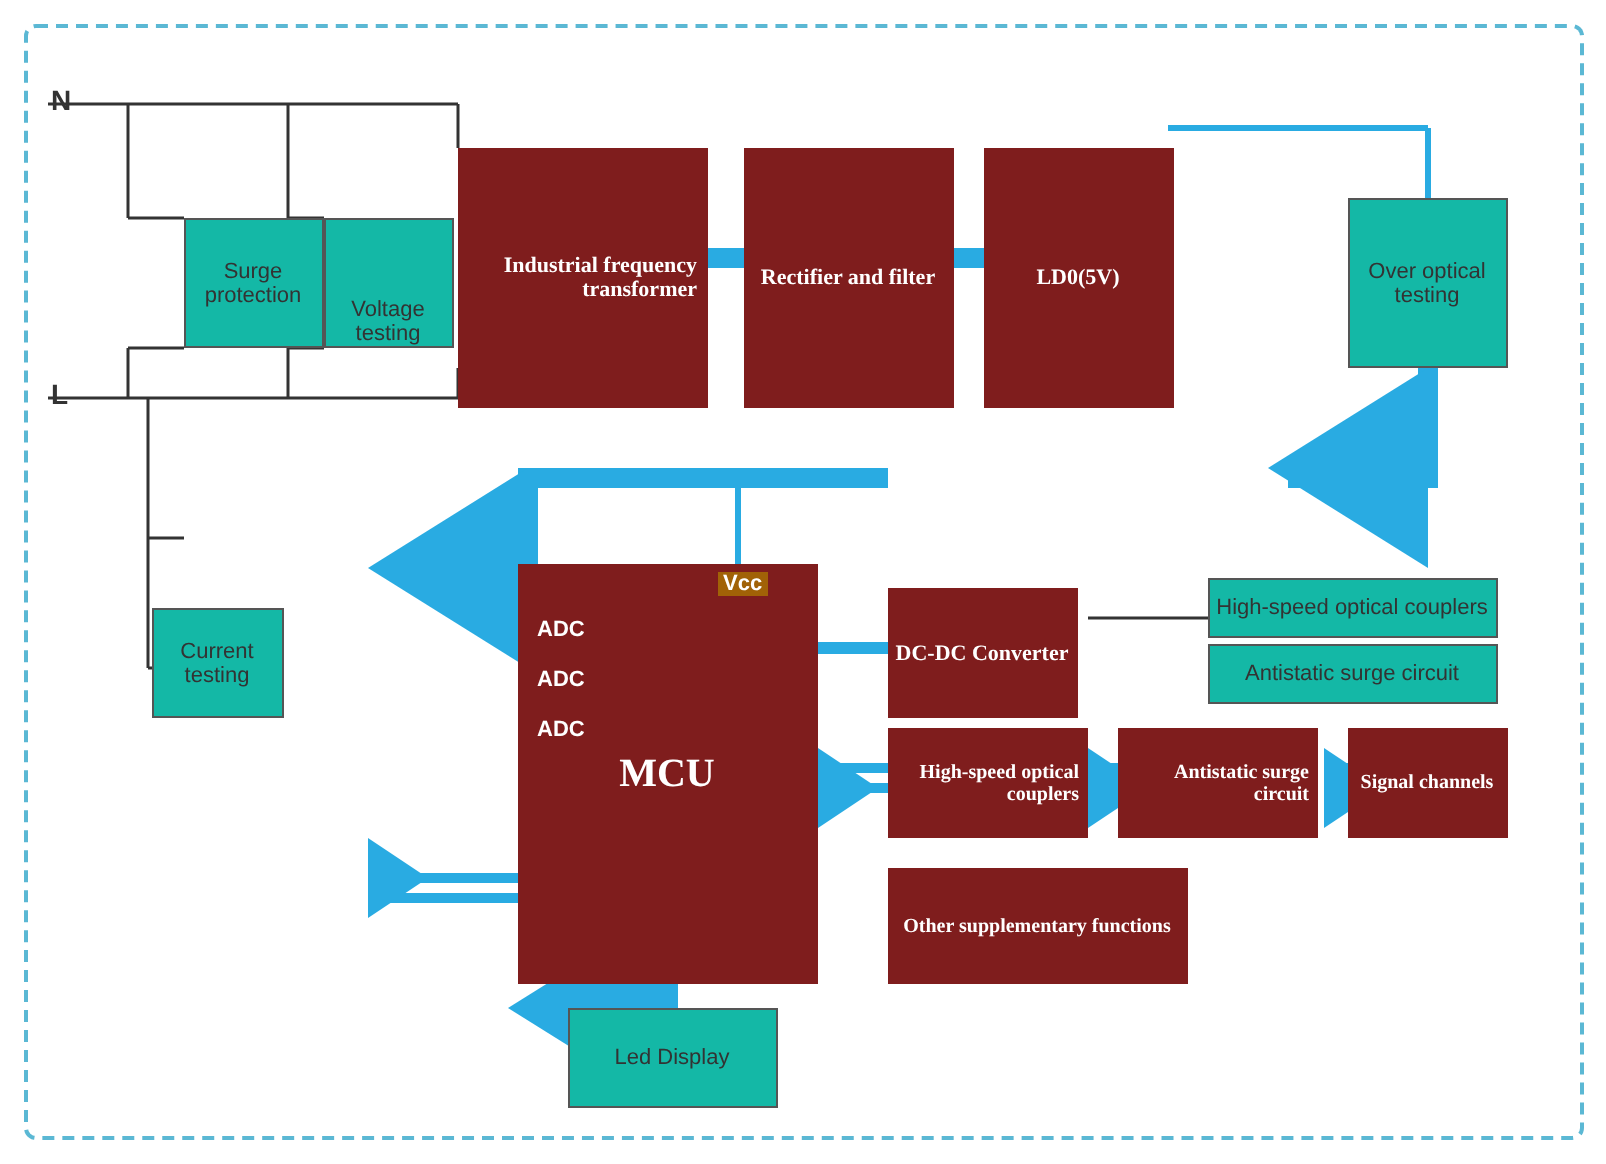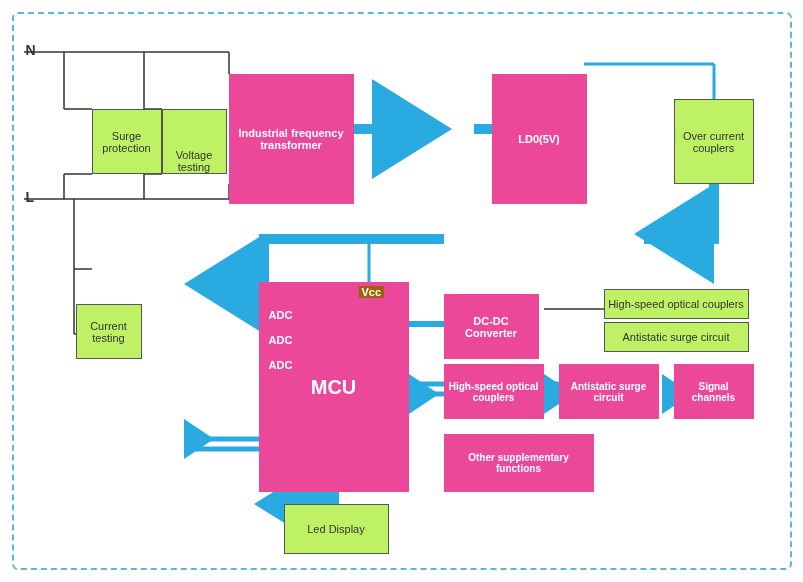--- a/index.html
+++ b/index.html
@@ -15,34 +15,35 @@
       width: 780px;
       height: 558px;
       margin: 12px auto;
       border: 2px dashed #5bb8d4;
       border-radius: 6px;
       position: relative;
       background: #fff;
     }
     
     .box-blue {
-      background: #ec4899;
+      background: #7f1d1d;
       color: #fff;
       border: none;
       display: flex;
       align-items: center;
       justify-content: center;
-      text-align: center;
+      text-align: right;
       font-weight: bold;
       font-size: 11px;
       position: absolute;
+      font-family: Liberation Serif, serif;
     }
     
     .box-white {
-      background: #bef264;
+      background: #14b8a6;
       color: #333;
       border: 1.5px solid #555;
       display: flex;
       align-items: center;
       justify-content: center;
       text-align: center;
       font-size: 11px;
       position: absolute;
     }
 
@@ -175,27 +176,30 @@
   </div>
 
   <div class="box-white" style="left:148px; top:95px; width:65px; height:65px;align-items:flex-end;">
     <span>Voltage testing</span>
   </div>
 
   <div class="box-blue" style="left:215px; top:60px; width:125px; height:130px;">
     <span style="padding:5px;">Industrial frequency transformer</span>
   </div>
 
+  <div class="box-blue" style="left:358px; top:60px; width:105px; height:130px;">
+    <span style="padding:5px;">Rectifier and filter</span>
+  </div>
 
   <div class="box-blue" style="left:478px; top:60px; width:95px; height:130px;">
     <span>LD0(5V)</span>
   </div>
 
   <div class="box-white" style="left:660px; top:85px; width:80px; height:85px;">
-    <span style="padding:4px;">Over current couplers</span>
+    <span style="padding:4px;">Over optical testing</span>
   </div>
 
   <div class="box-white" style="left:62px; top:290px; width:66px; height:55px;">
     <span style="padding:3px;">Current testing</span>
   </div>
 
 
   <div class="box-blue" style="left:245px; top:268px; width:150px; height:210px;">
     <span style="font-size:20px; font-weight:bold;">MCU</span>
   </div>

